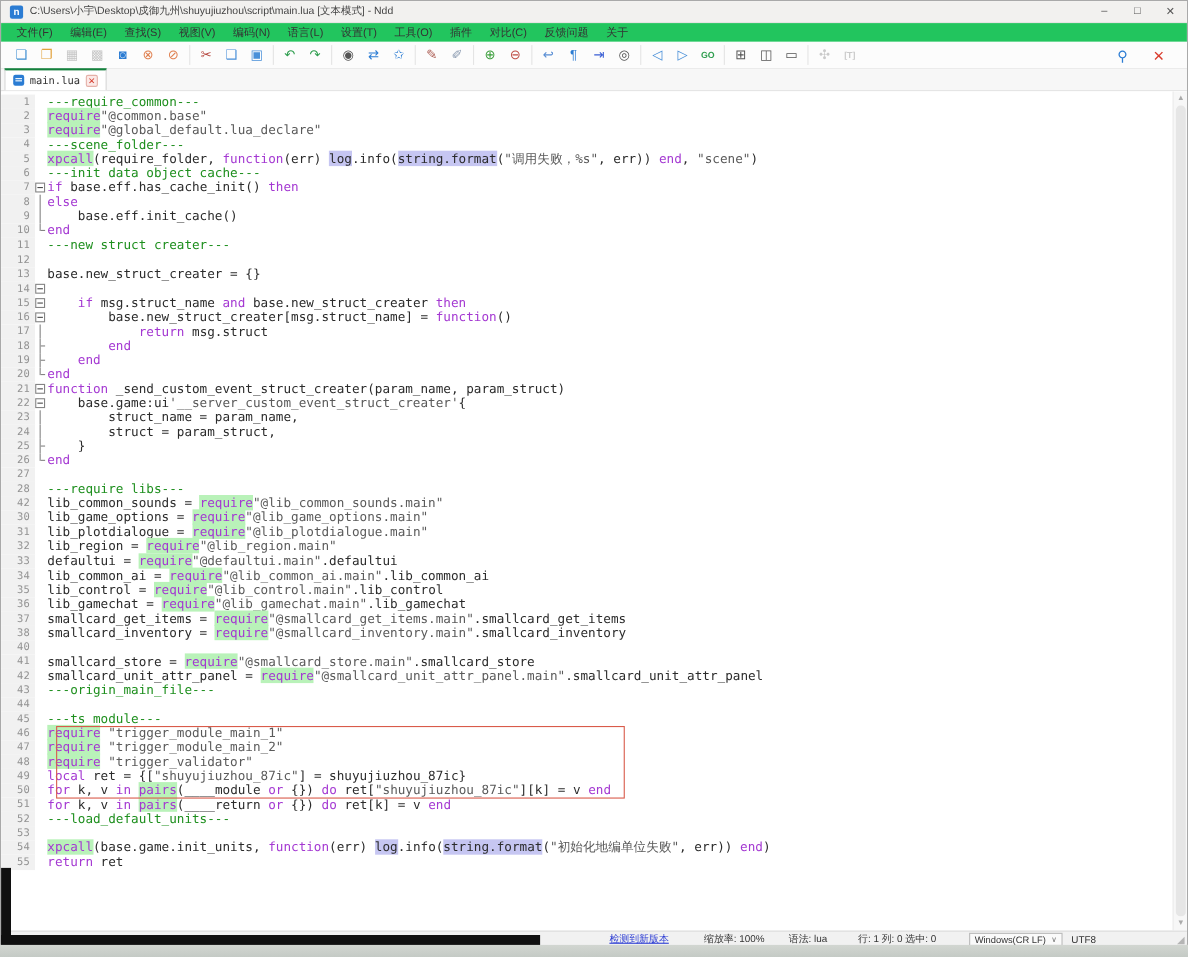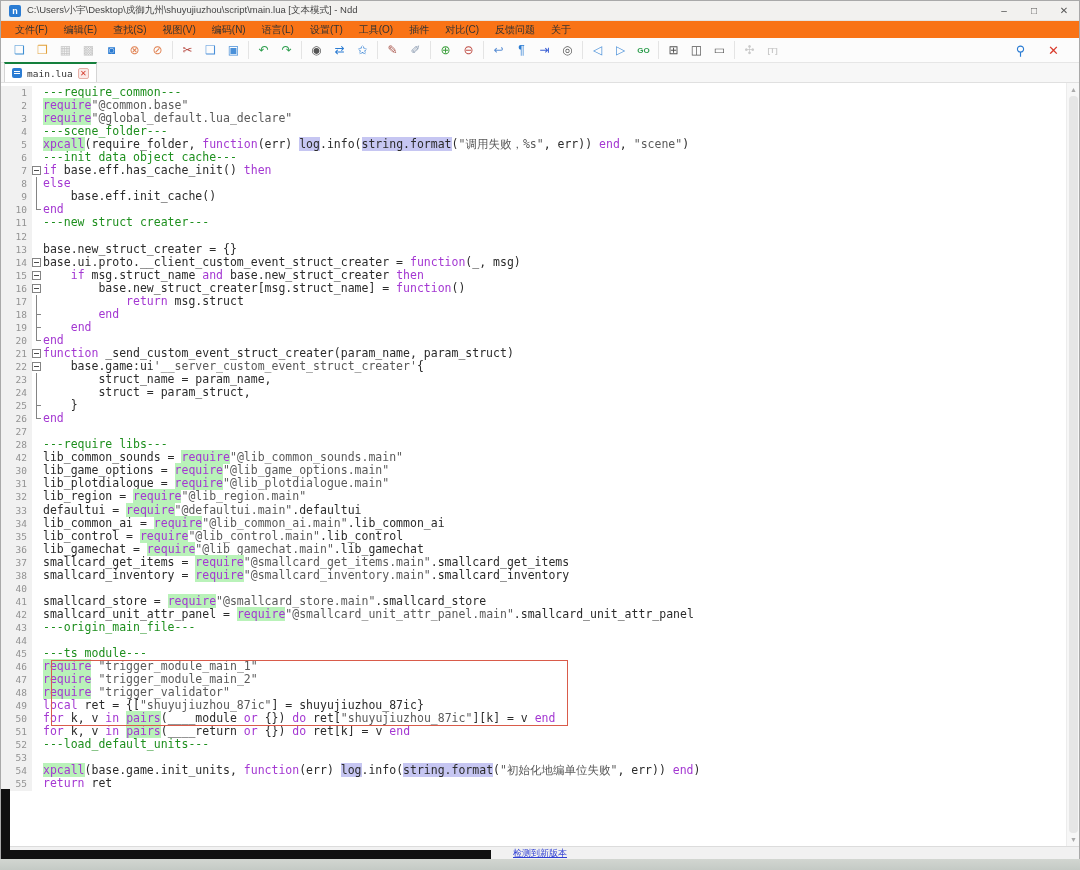--- a/index.html
+++ b/index.html
@@ -8,21 +8,21 @@
   .app { position:absolute; left:0; top:0; width:1080px; height:859px; background:#ffffff; border:1px solid #a9a9a9; }
 
   
   .titlebar { position:absolute; left:0; top:0; right:0; height:20px; background:#f2f1ef; display:flex; align-items:center; border-bottom:1px solid #e5e4e2; }
   .app-icon { width:12px; height:12px; background:#2b7cd3; border-radius:2px; margin:0 6px 0 8px; color:#fff; font-size:9px; line-height:12px; text-align:center; font-weight:bold; }
   .title-text { font-size:9.5px; color:#444; }
   .win-btns { margin-left:auto; display:flex; height:100%; }
   .win-btn { width:30px; height:100%; display:flex; align-items:center; justify-content:center; font-size:10px; color:#555; }
 
   
-  .menubar { position:absolute; left:0; top:20px; right:0; height:17px; background:#f97316; display:flex; align-items:center; padding-left:6px; }
+  .menubar { position:absolute; left:0; top:20px; right:0; height:17px; background:#22c55e; display:flex; align-items:center; padding-left:6px; }
   .menu-item { font-size:10px; color:#333; padding:0 8px; height:100%; display:flex; align-items:center; }
 
   
   .toolbar { position:absolute; left:0; top:37px; right:0; height:25px; background:#fcfcfc; border-bottom:1px solid #e6e6e6; display:flex; align-items:center; padding-left:4px; }
   .tb-group { display:flex; align-items:center; padding:0 3px; border-right:1px solid #e4e4e4; height:18px; }
   .tb-group:last-of-type { border-right:none; }
   .tb-icon { width:23px; height:20px; display:flex; align-items:center; justify-content:center; font-size:12px; border-radius:3px; }
   .tb-icon.small-text { font-size:8px; font-weight:bold; }
   .tb-right { margin-left:auto; display:flex; align-items:center; gap:10px; padding-right:14px; }
   .tb-right .tb-icon { font-size:13px; }
@@ -57,21 +57,21 @@
   .hlb { color:#2b2b2b; background:var(--c-markblue); }
   .hl-rect { position:absolute; left:50px; top:577px; width:517px; height:66px; border:1px solid #d95b4a; }
 
   
   .vscroll { position:absolute; right:0; top:0; width:13px; height:100%; background:#f7f7f7; border-left:1px solid #ececec; }
   .vs-arrow { width:13px; height:13px; font-size:7px; color:#aaa; text-align:center; line-height:13px; }
   .vs-arrow.down { position:absolute; bottom:0; }
   .vs-thumb { position:absolute; top:13px; left:2px; width:9px; height:calc(100% - 26px); background:#e6e6e6; border-radius:4px; }
 
   
-  .statusbar { position:absolute; left:0; top:845px; right:0; height:14px; background:#f1f1f1; border-top:1px solid #dcdcdc; display:flex; align-items:center; font-size:9px; color:#333;flex-direction:column; }
+  .statusbar { position:absolute; left:0; top:845px; right:0; height:14px; background:#f1f1f1; border-top:1px solid #dcdcdc; display:flex; align-items:center; font-size:9px; color:#333; }
   .st-spacer { width:553px; flex:none; }
   .st-link { color:#2f3fd4; text-decoration:underline; flex:none; }
   .st-item { flex:none; }
   .st-zoom { margin-left:32px; } .st-syntax { margin-left:22px; } .st-caret { margin-left:28px; }
   .st-eol { margin-left:30px; border:1px solid #b9b9b9; background:#fafafa; padding:0 4px; height:12px; display:flex; align-items:center; gap:5px; font-size:8.5px; }
   .st-eol .chev { font-size:7px; color:#777; }
   .st-enc { margin-left:8px; }
   .resize-grip { margin-left:auto; margin-right:2px; color:#b5b5b5; font-size:9px; }
 
   
@@ -187,21 +187,21 @@
           <div class="row"><div class="ln">4</div><div class="fold"></div><div class="code"><span class="cm">---scene_folder---</span></div></div>
           <div class="row"><div class="ln">5</div><div class="fold"></div><div class="code"><span class="hlg">xpcall</span><span class="id">(require_folder, </span><span class="kw">function</span><span class="id">(err) </span><span class="hlb">log</span><span class="id">.info(</span><span class="hlb">string.format</span><span class="id">(</span><span class="str">"调用失败，%s"</span><span class="id">, err)) </span><span class="kw">end</span><span class="id">, </span><span class="str">"scene"</span><span class="id">)</span></div></div>
           <div class="row"><div class="ln">6</div><div class="fold"></div><div class="code"><span class="cm">---init data object cache---</span></div></div>
           <div class="row"><div class="ln">7</div><div class="fold f-open"></div><div class="code"><span class="kw">if</span><span class="id"> base.eff.has_cache_init() </span><span class="kw">then</span></div></div>
           <div class="row"><div class="ln">8</div><div class="fold f-line"></div><div class="code"><span class="kw">else</span></div></div>
           <div class="row"><div class="ln">9</div><div class="fold f-line"></div><div class="code"><span class="id">    base.eff.init_cache()</span></div></div>
           <div class="row"><div class="ln">10</div><div class="fold f-corner"></div><div class="code"><span class="kw">end</span></div></div>
           <div class="row"><div class="ln">11</div><div class="fold"></div><div class="code"><span class="cm">---new struct creater---</span></div></div>
           <div class="row"><div class="ln">12</div><div class="fold"></div><div class="code"></div></div>
           <div class="row"><div class="ln">13</div><div class="fold"></div><div class="code"><span class="id">base.new_struct_creater = {}</span></div></div>
-          <div class="row"><div class="ln">14</div><div class="fold f-open"></div><div class="code"><span class="id">base.ui.proto.__client_custom_event_struct_creater = </span><span class="kw">function</span><span class="id">(_, msg)</span></div></div>
+          <div class="row"><div class="ln">14</div><div class="fold f-open"></div></div>
           <div class="row"><div class="ln">15</div><div class="fold f-open"></div><div class="code"><span class="id">    </span><span class="kw">if</span><span class="id"> msg.struct_name </span><span class="kw">and</span><span class="id"> base.new_struct_creater </span><span class="kw">then</span></div></div>
           <div class="row"><div class="ln">16</div><div class="fold f-open"></div><div class="code"><span class="id">        base.new_struct_creater[msg.struct_name] = </span><span class="kw">function</span><span class="id">()</span></div></div>
           <div class="row"><div class="ln">17</div><div class="fold f-line"></div><div class="code"><span class="id">            </span><span class="kw">return</span><span class="id"> msg.struct</span></div></div>
           <div class="row"><div class="ln">18</div><div class="fold f-tee"></div><div class="code"><span class="id">        </span><span class="kw">end</span></div></div>
           <div class="row"><div class="ln">19</div><div class="fold f-tee"></div><div class="code"><span class="id">    </span><span class="kw">end</span></div></div>
           <div class="row"><div class="ln">20</div><div class="fold f-corner"></div><div class="code"><span class="kw">end</span></div></div>
           <div class="row"><div class="ln">21</div><div class="fold f-open"></div><div class="code"><span class="kw">function</span><span class="id"> _send_custom_event_struct_creater(param_name, param_struct)</span></div></div>
           <div class="row"><div class="ln">22</div><div class="fold f-open"></div><div class="code"><span class="id">    base.game:ui</span><span class="str">'__server_custom_event_struct_creater'</span><span class="id">{</span></div></div>
           <div class="row"><div class="ln">23</div><div class="fold f-line"></div><div class="code"><span class="id">        struct_name = param_name,</span></div></div>
           <div class="row"><div class="ln">24</div><div class="fold f-line"></div><div class="code"><span class="id">        struct = param_struct,</span></div></div>

